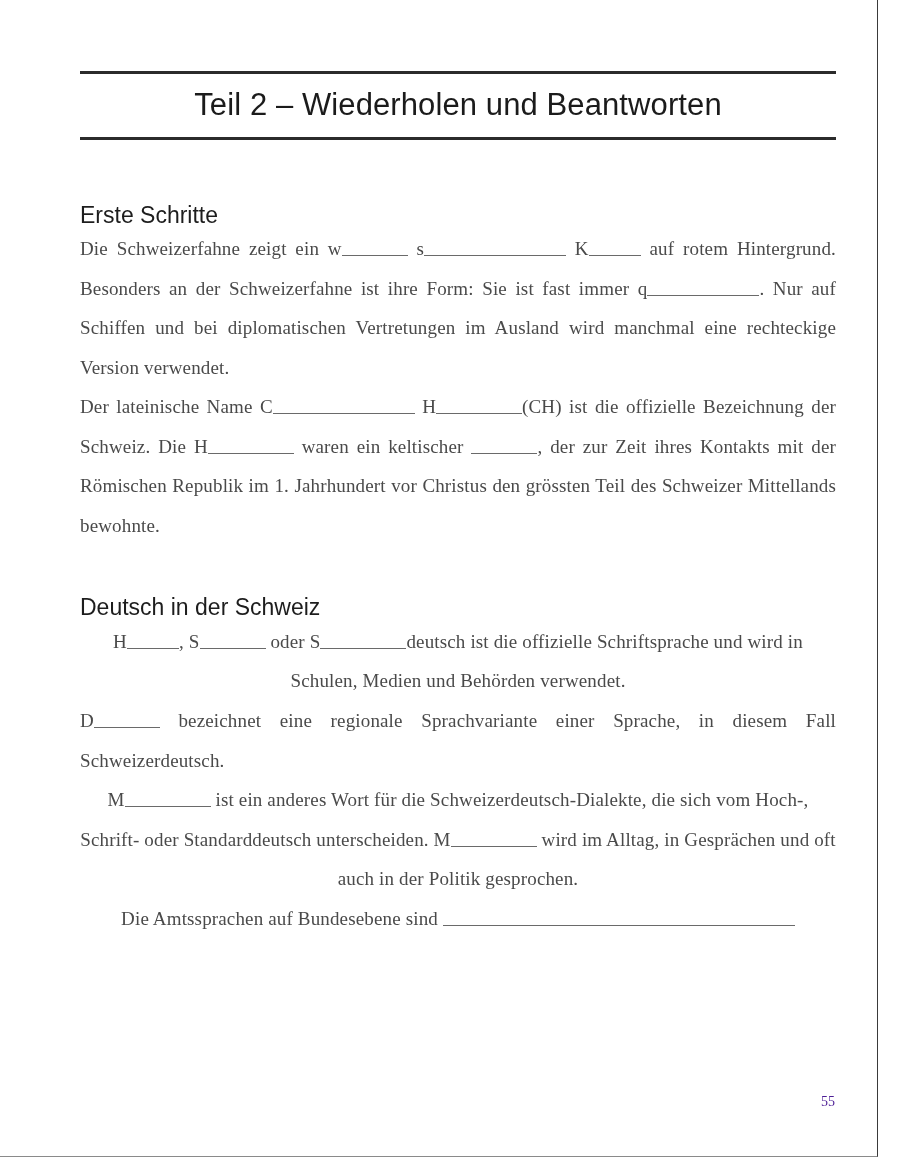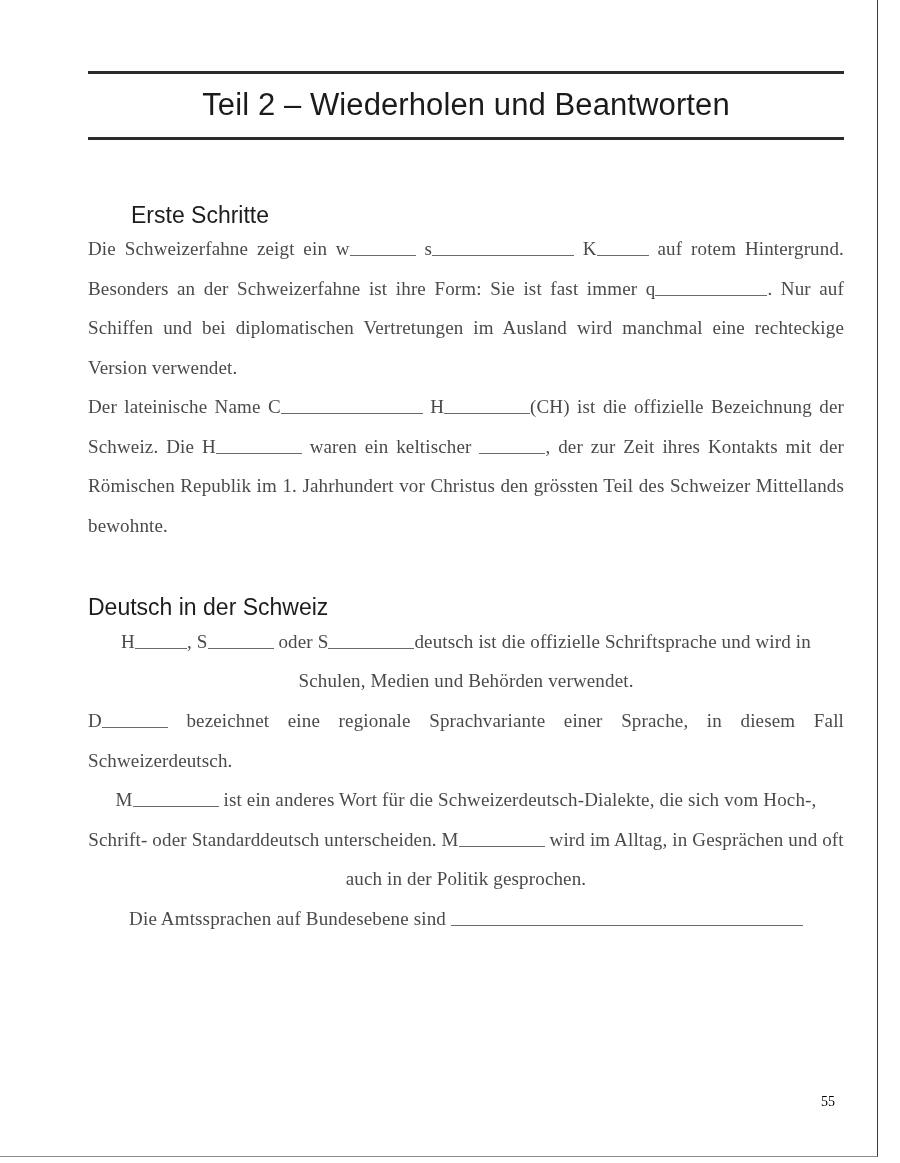--- a/index.html
+++ b/index.html
@@ -20,21 +20,21 @@
     height: 1157px;
     margin: 0;
     background: #ffffff;
     border-right: 1.5px solid #3a3a3a;
     border-bottom: 1px solid #8a8a8a;
     box-sizing: border-box;
   }
 
   .content {
     position: absolute;
-    left: 88px;
+    left: 80px;
     top: 0;
     width: 756px;
   }
 
   
   .title-block {
     margin-top: 71px;
   }
   .rule-top {
     height: 0;
@@ -60,21 +60,21 @@
 
   
   .h-section {
     font-family: "Liberation Sans", sans-serif;
     font-size: 23px;
     font-weight: 400;
     color: #1d1d1d;
     margin: 0;
     line-height: 1.2;
   }
-  .h-section.first { margin-top: 62px; margin-left: 43px; }
+  .h-section.first { margin-top: 62px; }
   .h-section.second { margin-top: 49px; }
 
   .h-bold-serif {
     font-family: "Liberation Serif", serif;
     font-size: 14.5px;
     font-weight: bold;
     color: #2a2a2a;
     margin: 28px 0 0 0;
     line-height: 1.3;
     letter-spacing: 0.1px;
@@ -111,21 +111,21 @@
   .b-xxl { width: 142px; }
   .b-long { width: 352px; }
 
   
   .page-number {
     position: absolute;
     right: 42px;
     top: 1094px;
     font-family: "Liberation Serif", serif;
     font-size: 14px;
-    color: #000000;
+    color: #4c1d95;
   }
 </style>
 </head>
 <body>
 
 <div class="page">
   <div class="content">
 
     <div class="title-block">
       <div class="rule-top"></div>

